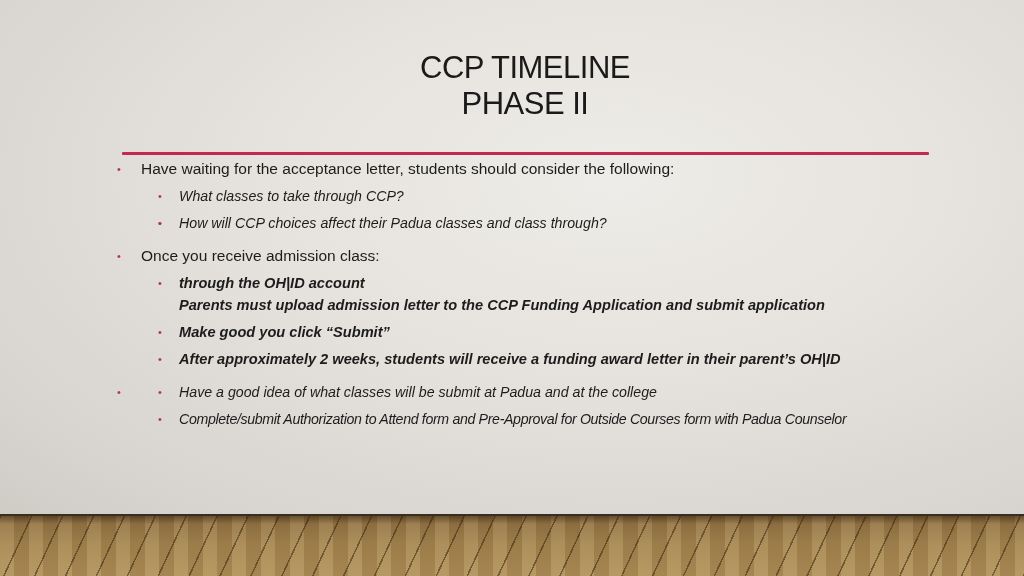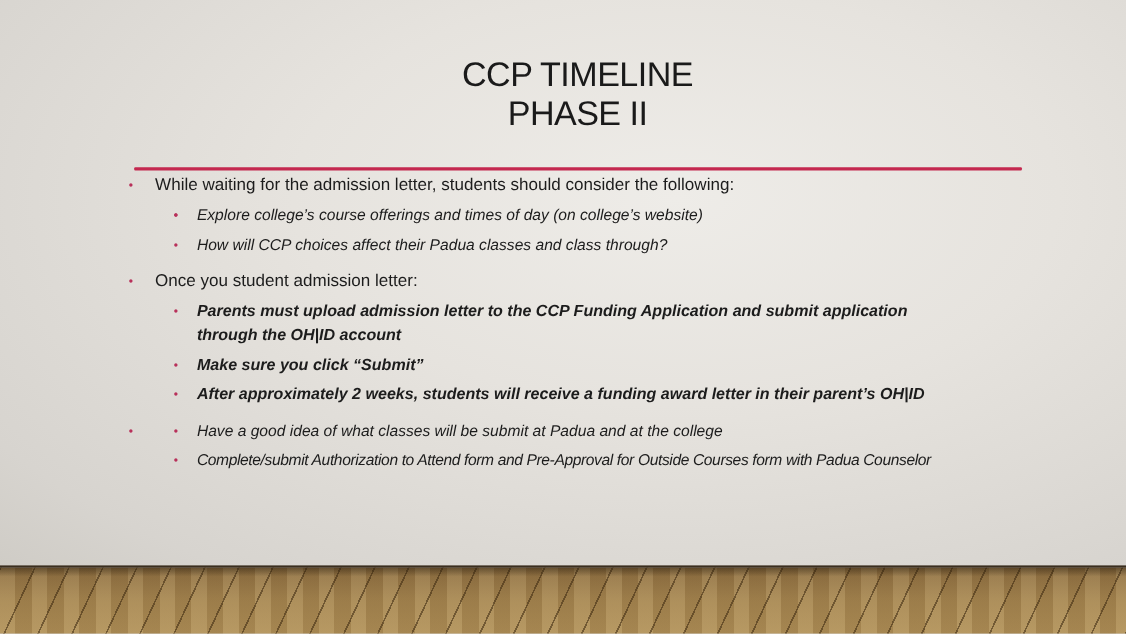--- a/index.html
+++ b/index.html
@@ -66,46 +66,46 @@
     <div>CCP TIMELINE</div>
     <div>PHASE II</div>
   </div>
 
   <div class="divider"></div>
 
   <div class="content">
 
     <div class="l1">
       <span class="bullet">•</span>
-      <span>While waiting for the admission letter, students should consider the following:</span>
+      <span>Have waiting for the acceptance letter, students should consider the following:</span>
     </div>
     <div class="l2">
       <span class="bullet">•</span>
+      <span>What classes to take through CCP?</span>
     </div>
     <div class="l2">
       <span class="bullet">•</span>
-      <span>Explore college’s course offerings and times of day (on college’s website)</span>
     </div>
     <div class="l2">
       <span class="bullet">•</span>
       <span>How will CCP choices affect their Padua classes and class through?</span>
     </div>
 
     <div class="l1 gap">
       <span class="bullet">•</span>
-      <span>Once you student admission letter:</span>
+      <span>Once you receive admission class:</span>
     </div>
     <div class="l2 bold">
       <span class="bullet">•</span>
+      <span class="wrap">through the OH|ID account</span>
       <span class="wrap">Parents must upload admission letter to the CCP Funding Application and submit application</span>
-      <span class="wrap">through the OH|ID account</span>
     </div>
     <div class="l2 bold">
       <span class="bullet">•</span>
-      <span>Make sure you click “Submit”</span>
+      <span>Make good you click “Submit”</span>
     </div>
     <div class="l2 bold">
       <span class="bullet">•</span>
       <span class="wrap">After approximately 2 weeks, students will receive a funding award letter in their parent’s OH|ID</span>
     </div>
 
     <div class="l1 gap">
       <span class="bullet">•</span>
     </div>
     <div class="l2">

